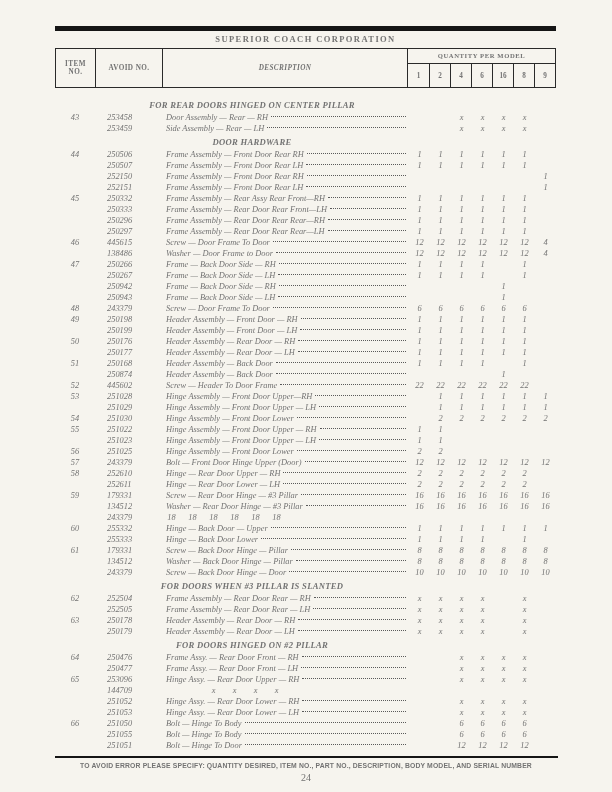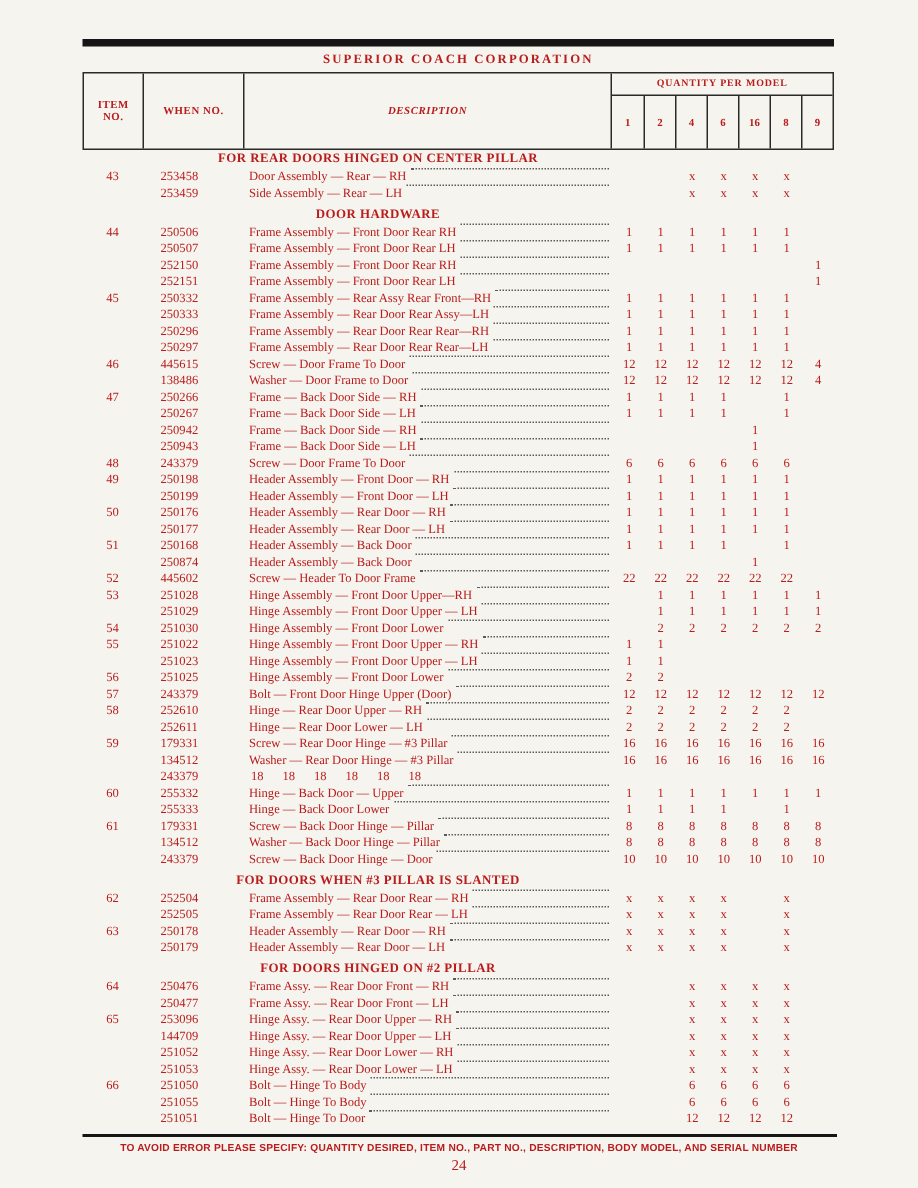--- a/index.html
+++ b/index.html
@@ -10,70 +10,70 @@
   }
   .content { position:absolute; left:55px; top:26px; width:501px; }
 
   .topbar { height:5px; background:#151515; margin-bottom:3px; }
   .brand {
     text-align:center; font-weight:bold; font-size:8.5px; letter-spacing:1.4px;
     margin-bottom:4px;
   }
 
   
-  .thead { display:flex; border:1px solid #2a2a2a; height:52px; box-sizing:border-box; background:#f6f4ee; }
+  .thead { display:flex; border:1px solid #2a2a2a; height:40px; box-sizing:border-box; background:#f6f4ee; }
   .th { display:flex; align-items:center; justify-content:center; text-align:center;
         font-weight:bold; font-size:7.2px; letter-spacing:.4px; }
   .th-item { width:40px; border-right:1px solid #2a2a2a; padding:0 3px; box-sizing:border-box; }
   .th-part { width:66px; border-right:1px solid #2a2a2a; }
   .th-desc { flex:1; border-right:1px solid #2a2a2a;font-style:italic; }
   .th-qty  { width:147px; display:flex; flex-direction:column; }
   .qty-label { height:14px; line-height:14px; text-align:center; font-weight:bold;
                font-size:6.6px; letter-spacing:.6px; border-bottom:1px solid #2a2a2a; }
   .qty-models { flex:1; display:flex; }
   .qm { width:21px; box-sizing:border-box; display:flex; align-items:center; justify-content:center;
         font-weight:bold; font-size:7.2px; }
   .qm + .qm { border-left:1px solid #2a2a2a; }
 
   
-  .tbody { font-size:8.4px; line-height:11px; }
+  .tbody { margin-top:12px; font-size:8.4px; line-height:11px;font-style:italic; }
   .section-title {
     font-weight:bold; font-size:8.6px; text-align:center;
     margin:0 147px 1px 40px; letter-spacing:.3px;
   }
   .section-title:not(:first-child) { margin-top:3px; }
   .row { display:flex; height:11px; }
   .c-item { width:40px; text-align:center; }
   .c-part { width:66px; padding-left:12px; box-sizing:border-box; }
-  .c-desc { flex:1; display:flex; align-items:flex-start; min-width:0; padding-left:5px; box-sizing:border-box; }
+  .c-desc { flex:1; display:flex; align-items:center; min-width:0; padding-left:5px; box-sizing:border-box; }
   .desc-text { white-space:nowrap; line-height:11px; }
   .leader { flex:1; min-width:5px; border-bottom:1px dotted #5a5a5a; margin:0 3px 2.5px 3px; }
   .c-q { width:21px; text-align:center; }
 
   
   .footer { position:absolute; left:0; right:0; bottom:9px; }
   .footer-rule { border-top:2px solid #151515; margin:0 54px 4px 55px; }
   .footer-note {
     text-align:center; font-family:"Liberation Sans", sans-serif; font-weight:bold;
     font-size:6.8px; letter-spacing:.15px; white-space:nowrap;
   }
   .page-number { text-align:center; font-size:10px; margin-top:3px; }
 </style>
 </head>
 <body>
 
-<div class="page" style="background: rgb(246, 244, 238); color: #b91c1c;">
+<div class="page" style="background: rgb(246, 244, 238); color: #737373;">
   <div class="content">
 
     <div class="topbar"></div>
     <div class="brand">SUPERIOR COACH CORPORATION</div>
 
     <div class="thead">
       <div class="th th-item">ITEM NO.</div>
-      <div class="th th-part">WHEN NO.</div>
+      <div class="th th-part">AVOID NO.</div>
       <div class="th th-desc">DESCRIPTION</div>
       <div class="th-qty">
         <div class="qty-label">QUANTITY PER MODEL</div>
         <div class="qty-models">
             <div class="qm">1</div>
             <div class="qm">2</div>
             <div class="qm">4</div>
             <div class="qm">6</div>
             <div class="qm">16</div>
             <div class="qm">8</div>
@@ -187,21 +187,21 @@
           <div class="c-q">1</div>
           <div class="c-q">1</div>
           <div class="c-q">1</div>
           <div class="c-q">1</div>
           <div class="c-q"></div>
         </div>
         <div class="row">
           <div class="c-item"></div>
           <div class="c-part">250333</div>
           <div class="c-desc">
-            <div class="desc-text">Frame Assembly — Rear Door Rear Assy—LH</div>
+            <div class="desc-text">Frame Assembly — Rear Door Rear Front—LH</div>
             <div class="leader"></div>
           </div>
           <div class="c-q">1</div>
           <div class="c-q">1</div>
           <div class="c-q">1</div>
           <div class="c-q">1</div>
           <div class="c-q">1</div>
           <div class="c-q">1</div>
           <div class="c-q"></div>
         </div>
@@ -799,24 +799,20 @@
           <div class="c-q"></div>
           <div class="c-q">x</div>
           <div class="c-q">x</div>
           <div class="c-q">x</div>
           <div class="c-q">x</div>
           <div class="c-q"></div>
         </div>
         <div class="row">
           <div class="c-item"></div>
           <div class="c-part">144709</div>
-          <div class="c-desc">
-            <div class="desc-text">Hinge Assy. — Rear Door Upper — LH</div>
-            <div class="leader"></div>
-          </div>
           <div class="c-q"></div>
           <div class="c-q"></div>
           <div class="c-q">x</div>
           <div class="c-q">x</div>
           <div class="c-q">x</div>
           <div class="c-q">x</div>
           <div class="c-q"></div>
         </div>
         <div class="row">
           <div class="c-item"></div>

